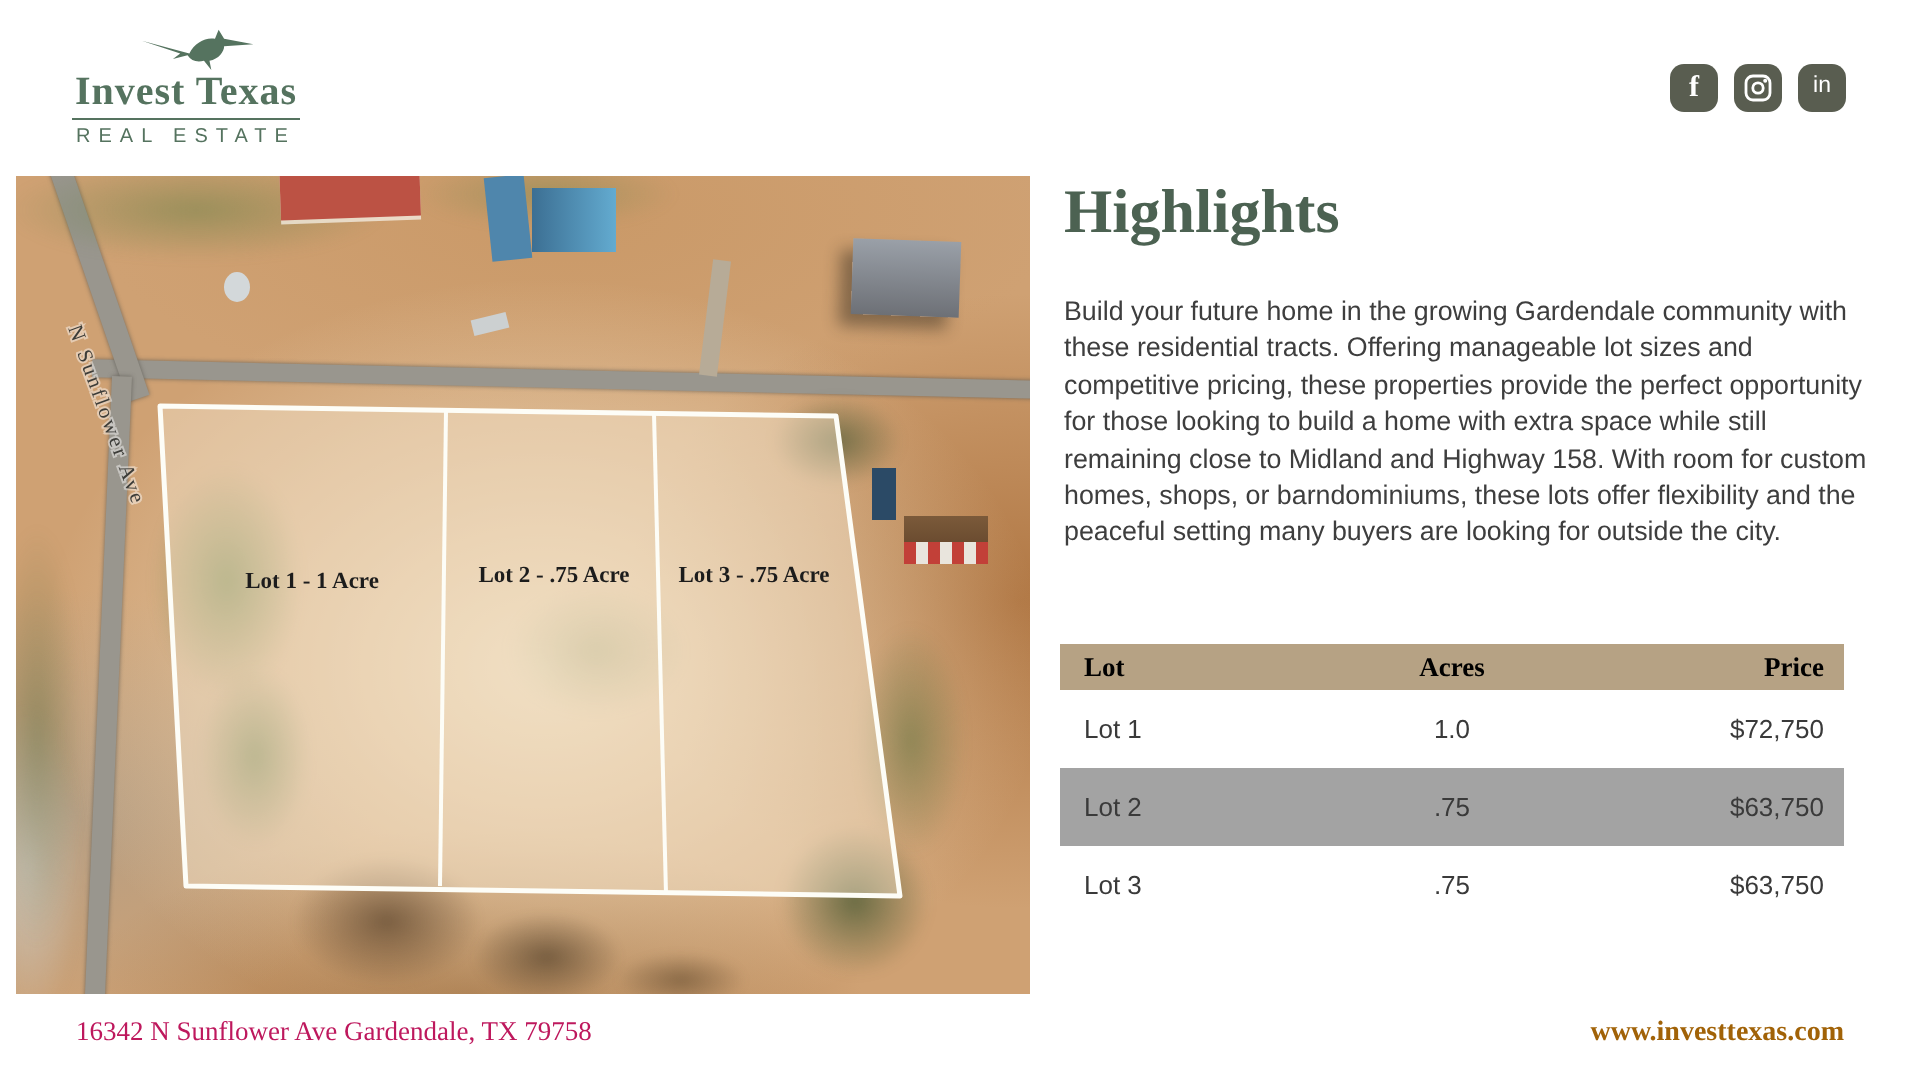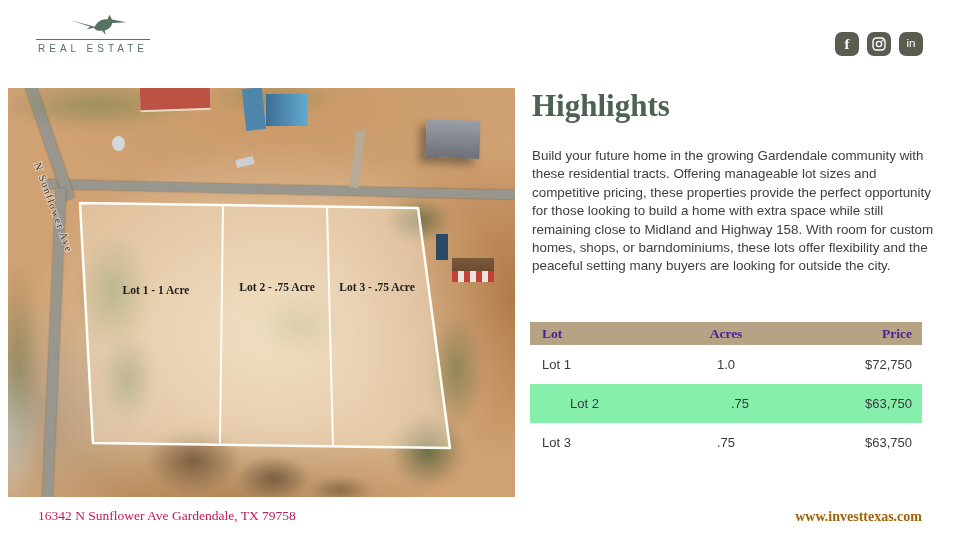--- a/index.html
+++ b/index.html
@@ -32,39 +32,40 @@
   .veg { border-radius:50%; filter:blur(3px); }
   .debris { border-radius:50%; filter:blur(2px); }
   .overlay-svg { left:0; top:0; }
 
   
   .headline { position:absolute; left:532px; top:88px; font-family:"Liberation Serif", serif; font-weight:bold; font-size:31px; color:#4c6252; }
   .body-copy { position:absolute; left:532px; top:147px; width:406px; font-size:13.4px; line-height:18.4px; color:#3e3e3e; }
 
   .price-table { position:absolute; left:530px; top:322px; width:392px; font-size:13px; color:#3a3a3a; }
   .tr { display:flex; align-items:center; height:39px; }
-  .thead { height:23px; background:#b6a284; color:#4c1d95; font-family:"Liberation Serif", serif; font-weight:bold; font-size:13.5px;justify-content:flex-end; }
-  .tr.alt { background:#86efac;padding-left:28px; }
+  .thead { height:23px; background:#b6a284; color:#000000; font-family:"Liberation Serif", serif; font-weight:bold; font-size:13.5px;justify-content:flex-end; }
+  .tr.alt { background:#a3a3a3; }
   .c-lot { width:35%; padding-left:12px; text-align:left; }
   .c-acres { width:30%; text-align:center; }
   .c-price { width:35%; text-align:right; padding-right:10px; }
 
   
   .address { position:absolute; left:38px; top:508px; font-size:13.5px; color:#be185d;font-family:Liberation Serif, serif; }
   .website { position:absolute; right:38px; top:509px; font-family:"Liberation Serif", serif; font-weight:bold; font-size:14px; color:#a16207; cursor:pointer; }
 </style>
 </head>
 <body>
 
 <div class="slide">
 
   <div class="logo">
     <svg class="bird" width="64" height="24" viewBox="0 0 70 26">
       <path fill="#55735f" d="M1,9 L27,16 C30,10 36,7 41,8 L43,3 L46,8 L62,11 L46,12 C46,15 43,19 38,20 L39,25 L35,20 C31,21 28,20 26,17 L18,19 L22,16 Z"></path>
     </svg>
+    <div class="brand-name">Invest Texas</div>
     <div class="rule"></div>
     <div class="brand-sub">REAL ESTATE</div>
   </div>
 
   <div class="social">
     <div class="tile">
       <span class="fb-glyph">f</span>
     </div>
     <div class="tile">
       <svg width="14" height="14" viewBox="0 0 14 14">

